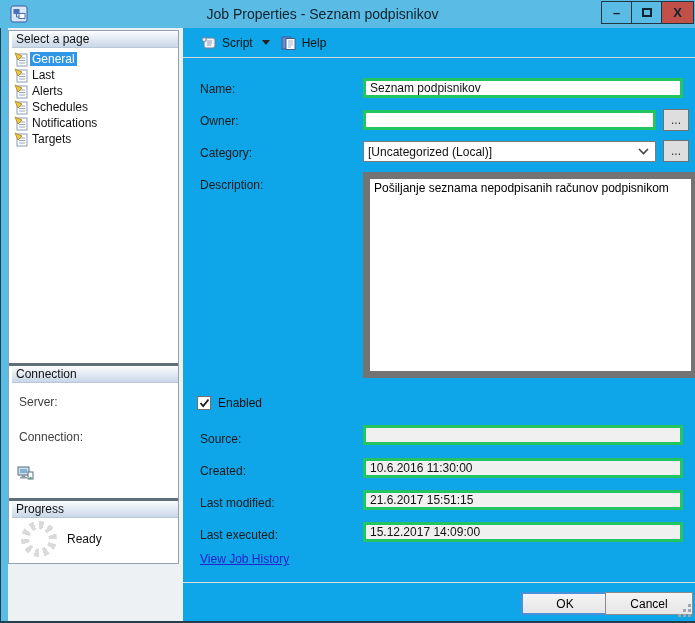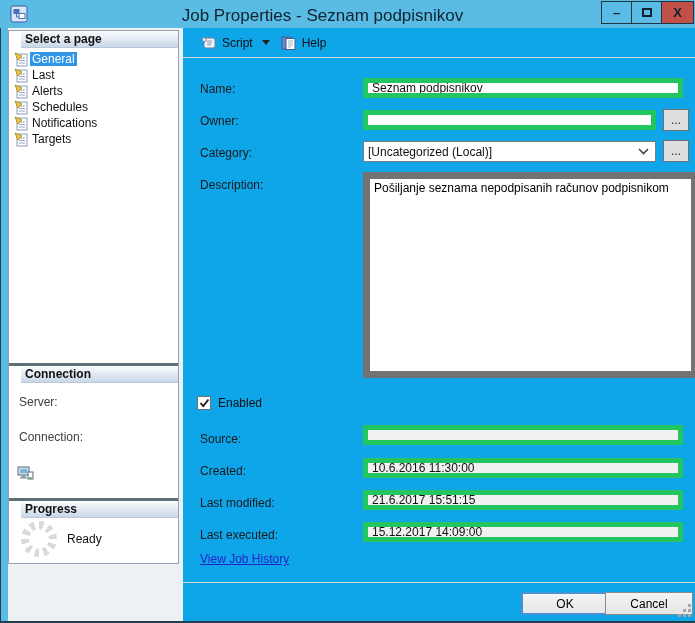--- a/index.html
+++ b/index.html
@@ -5,35 +5,35 @@
   * { margin:0; padding:0; box-sizing:border-box; }
   body { background:#c8c8c8; font-family:"Liberation Sans", sans-serif; }
   .window{
     position:relative; width:695px; height:623px; background:#eef1f3;
     font-size:12px; color:#111; overflow:hidden;
   }
   
   .titlebar{ position:absolute; left:0; top:0; right:0; height:28px; background:#5ABCE4; }
   .win-icon{ position:absolute; left:10px; top:5px; width:18px; height:18px; }
   .title-text{ position:absolute; left:60px; right:110px; top:6px; text-align:center;
-               font-size:17px; color:#10232e; white-space:nowrap; }
+               font-size:14px; color:#10232e; white-space:nowrap; }
   .win-controls{ position:absolute; top:1px; right:1px; display:flex; }
   .win-btn{ width:31px; height:23px; border:1px solid #1f3640; margin-left:-1px;
             display:flex; align-items:center; justify-content:center;
             font-weight:bold; font-size:13px; color:#10232e; background:#5ABCE4; cursor:pointer; }
   .win-btn.close{ background:#C15049; width:33px; }
   .max-glyph{ width:10px; height:9px; border:2px solid #10232e; display:block; }
   
   .edge-left{ position:absolute; left:0; top:28px; bottom:2px; width:8px; background:#5ABCE4; border-left:1px solid #22404d; }
   .edge-bottom{ position:absolute; left:0; right:0; bottom:0; height:2px; background:#22404d; }
   
   .sidebar{ position:absolute; left:8px; top:30px; width:171px; height:534px;
             background:#fff; border:1px solid #93a3b1; }
-  .sec-header{ position:absolute; left:12px; right:0; height:17px; padding:1px 4px;
-               font-weight:bold; background:linear-gradient(180deg,#fbfdfe 0%,#c9d7e8 100%);
+  .sec-header{ position:absolute; left:3px; right:0; height:17px; padding:1px 4px;
+               font-weight:normal; background:linear-gradient(180deg,#fbfdfe 0%,#c9d7e8 100%);
                border-bottom:1px solid #b9c7d8; }
   .hdr-pages{ top:0; }
   .page-list{ position:absolute; left:0; right:0; top:20px; }
   .page-item{ display:flex; align-items:center; height:16px; padding-left:5px; cursor:pointer; }
   .page-item .lab{ padding:0 2px; }
   .page-item.selected .lab{ background:#2F96E8; color:#fff; }
   .sep{ position:absolute; left:0; right:0; height:3px; background:#5f6f78; }
   .sep-1{ top:332px; } .sep-2{ top:467px; }
   .hdr-conn{ top:335px; }
   .hdr-prog{ top:470px; }
@@ -47,21 +47,21 @@
                    border-radius:50%; background:#fff; }
   .ready-text{ position:absolute; left:58px; top:501px; }
   
   .main{ position:absolute; left:183px; top:28px; right:0; bottom:2px; background:#0ea5e9; }
   .toolbar{ position:absolute; left:0; right:0; top:0; height:30px;
             border-bottom:1px solid #d2d7db; display:flex; align-items:center; padding-left:12px; }
   .tool-btn{ display:flex; align-items:center; gap:5px; padding:3px 5px; cursor:pointer; }
   .dd-arrow{ width:0; height:0; border-left:4px solid transparent; border-right:4px solid transparent;
              border-top:5px solid #222; margin-left:4px; }
   .flabel{ position:absolute; left:17px; color:#1a1a1a; }
-  .txt{ position:absolute; left:180px; height:20px; border:5px solid #22c55e; background:#fff;
+  .txt{ position:absolute; left:180px; height:20px; border:3px solid #22c55e; background:#fff;
         padding:1px 4px; font:inherit; color:#111; }
   .txt.ro{ background:#f0f0f0; }
   .wfull{ width:320px; } .wshort{ width:293px; }
   .browse-btn{ position:absolute; left:480px; width:26px; height:22px; background:#dedede;
                border:1px solid #707070; color:#333; font:inherit; line-height:10px; cursor:pointer; }
   .dropdown{ position:absolute; left:180px; top:113px; width:293px; height:21px; background:#fff;
              border:1px solid #7b7b7b; display:flex; align-items:center; padding-left:4px; cursor:pointer; }
   .dropdown .chev{ margin-left:auto; margin-right:6px; }
   textarea.desc{ position:absolute; left:180px; top:144px; width:335px; height:206px;
                  border:7px solid #737373; background:#fff; padding:2px 4px; font:inherit;

